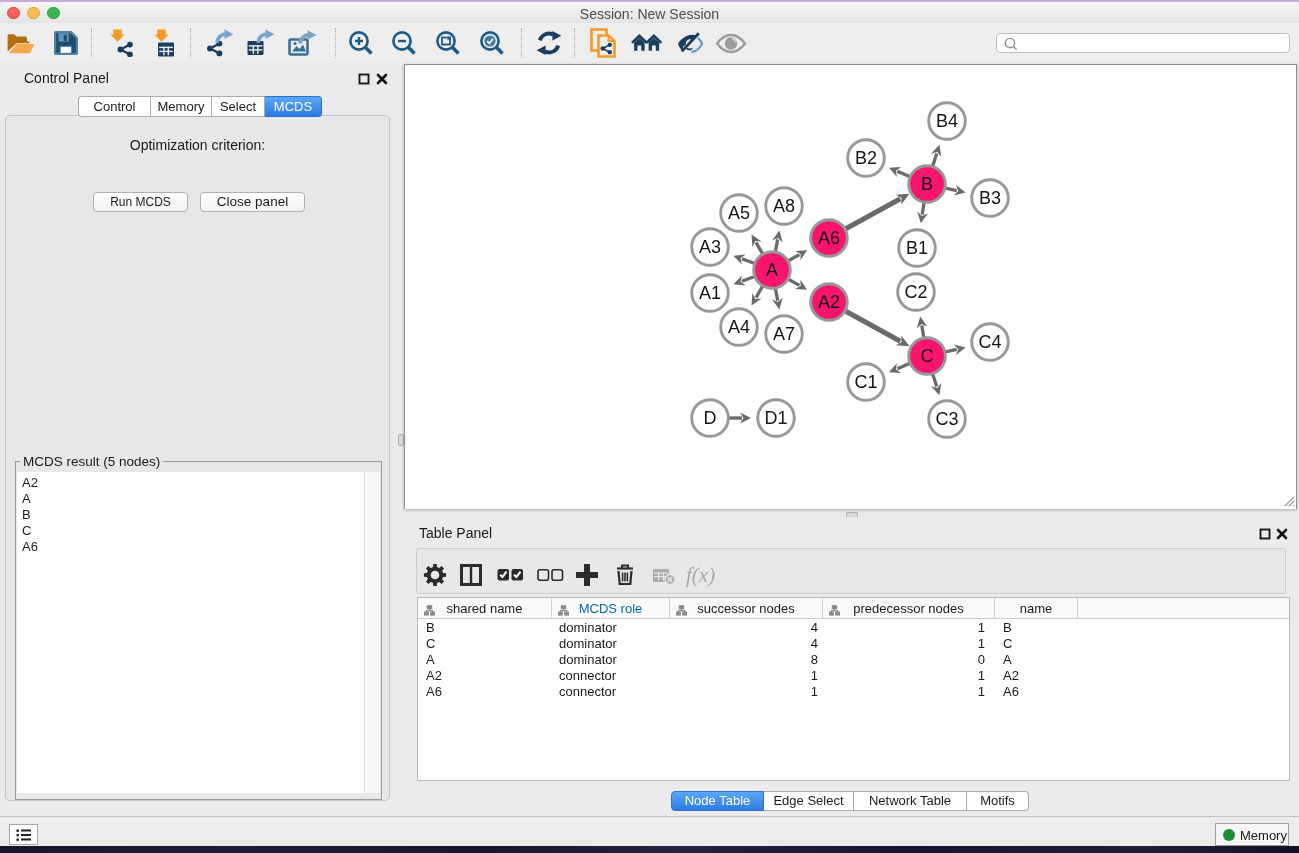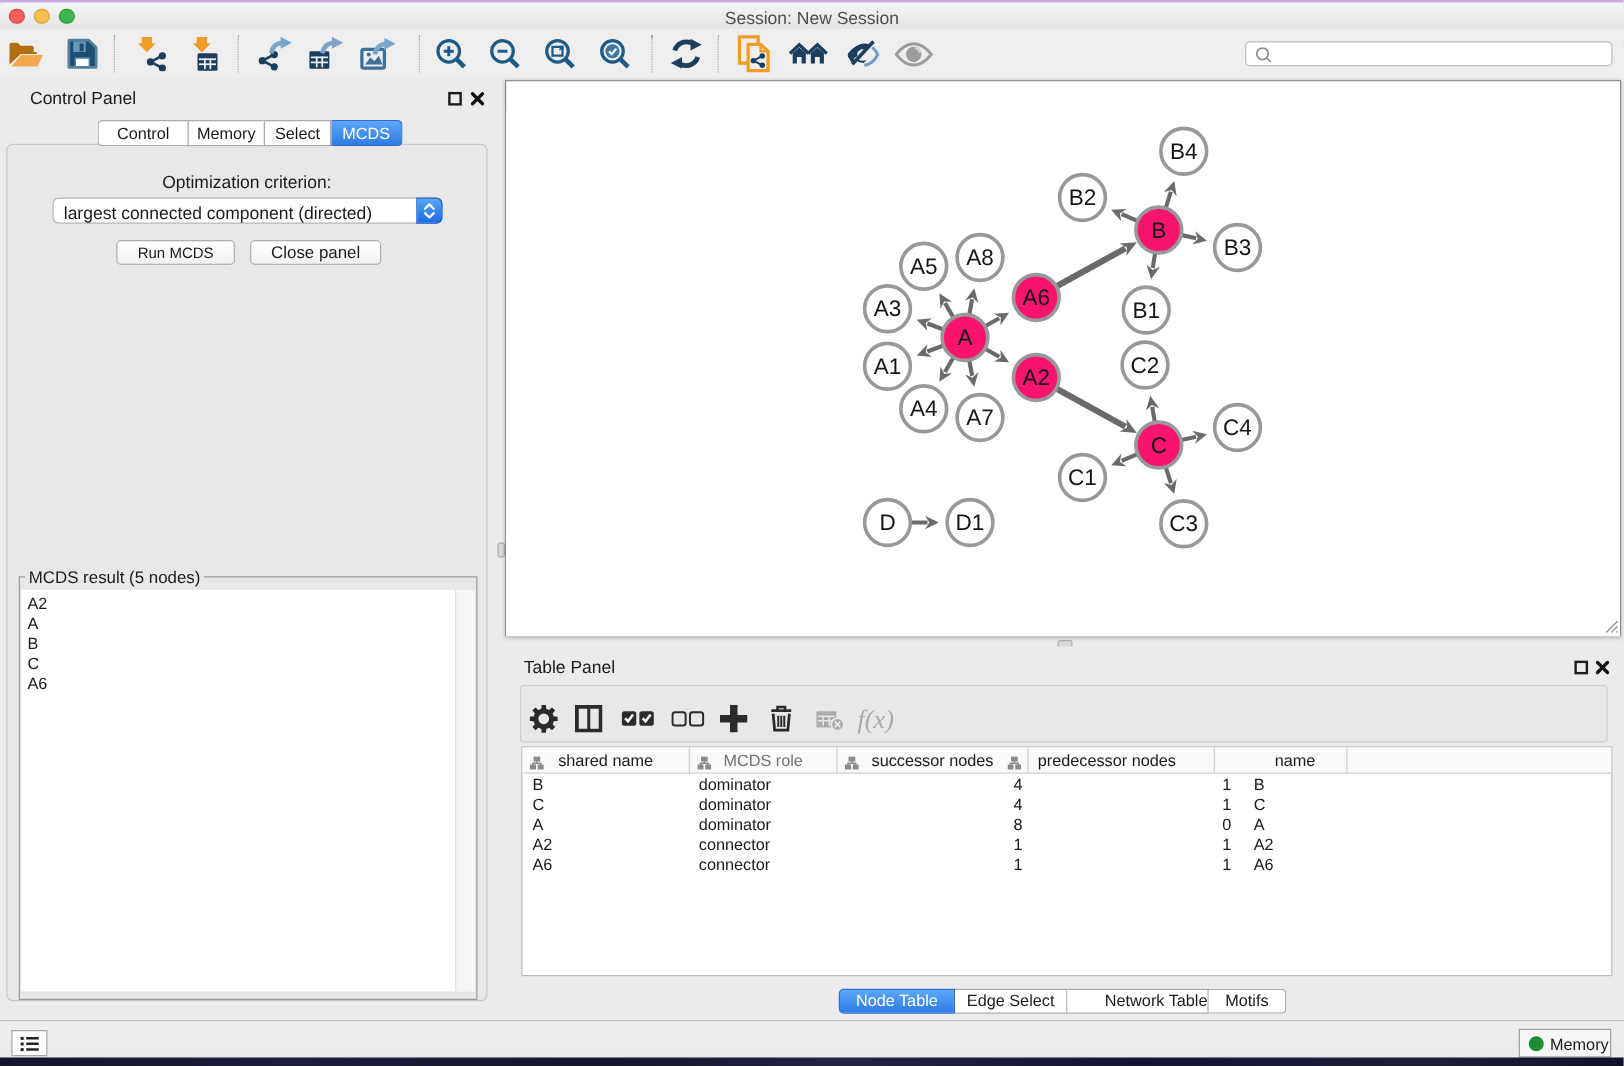--- a/index.html
+++ b/index.html
@@ -190,29 +190,20 @@
 
   <div class="abs" style="left:78px;top:34px;height:21px;display:flex;font-size:13px;">
     <div style="width:72px;background:#fff;border:1px solid #ababab;border-right:none;border-radius:4px 0 0 4px;text-align:center;line-height:19px;">Control</div>
     <div style="width:61px;background:#fff;border:1px solid #ababab;border-right:none;text-align:center;line-height:19px;">Memory</div>
     <div style="width:54px;background:#fff;border:1px solid #ababab;text-align:center;line-height:19px;">Select</div>
     <div style="width:57px;background:linear-gradient(#5ba7f7,#2e7be5);border:1px solid #2d6fd0;border-left:none;border-radius:0 4px 4px 0;text-align:center;line-height:19px;color:#fff;">MCDS</div>
   </div>
 
   <div class="abs" style="left:0;top:75px;width:395px;text-align:center;font-size:14px;">Optimization criterion:</div>
 
-  <div class="abs" style="left:42px;top:96px;width:312px;height:21px;background:#fff;border:1px solid #b5b5b5;border-radius:5px;">
-    <div class="abs" style="left:8px;top:2.5px;font-size:14px;">largest connected component (directed)</div>
-    <div class="abs" style="right:-1px;top:-1px;width:21px;height:21px;border-radius:0 5px 5px 0;background:linear-gradient(#55a5f8,#1e6be4);border:1px solid #1c60cf;">
-      <svg width="19" height="19">
-          <path d="M6 8 L9.5 4.5 L13 8" fill="none" stroke="#fff" stroke-width="1.8" stroke-linejoin="round" stroke-linecap="round"></path>
-          <path d="M6 11.5 L9.5 15 L13 11.5" fill="none" stroke="#fff" stroke-width="1.8" stroke-linejoin="round" stroke-linecap="round"></path>
-        </svg>
-    </div>
-  </div>
 
   <div class="abs" style="left:93px;top:130px;width:95px;height:20px;background:linear-gradient(#ffffff,#f2f2f2);border:1px solid #b1b1b1;border-radius:4px;text-align:center;line-height:18px;font-size:12px;">Run MCDS</div>
   <div class="abs" style="left:200px;top:130px;width:105px;height:20px;background:linear-gradient(#ffffff,#f2f2f2);border:1px solid #b1b1b1;border-radius:4px;text-align:center;line-height:18px;font-size:13.5px;">Close panel</div>
 
   <div class="abs" style="left:15px;top:399px;width:367px;height:339px;border:1px solid #9a9a9a;"></div>
   <div class="abs" style="left:20px;top:392px;background:#e9e8e9;padding:0 3px;font-size:13.5px;">MCDS result (5 nodes)</div>
   <div class="abs" style="left:17px;top:410px;width:363px;height:321px;background:#fff;">
     <div style="padding:3px 0 0 5px;font-size:13px;line-height:16px;">A2<br>A<br>B<br>C<br>A6</div>
     <div class="abs" style="right:0;top:0;width:16px;height:321px;background:#f7f6f7;border-left:1px solid #e3e3e3;"></div>
   </div>
@@ -382,34 +373,34 @@
         </div>
         <div class="abs" style="left:134px;top:0;width:118px;height:21px;border-right:1px solid #d2d2d2;">
           <span style="position:absolute;left:6px;top:5px;"><svg width="11" height="11" viewBox="0 0 11 11" style="vertical-align:-1px">
               <g fill="none" stroke="#8a8a8a" stroke-width="1.2">
                 <rect x="3.4" y="0.8" width="4.2" height="2.8" fill="#8a8a8a"></rect>
                 <rect x="0.6" y="7.2" width="3.6" height="2.8" fill="#8a8a8a"></rect>
                 <rect x="6.8" y="7.2" width="3.6" height="2.8" fill="#8a8a8a"></rect>
                 <path d="M5.5 3.8 v1.8 M2.4 7 v-1.4 h6.2 V7"></path>
               </g>
             </svg></span>
-          <div style="text-align:center;margin-top:3px;font-size:13px;color:#737373;">MCDS role</div>
+          <div style="text-align:center;margin-top:3px;font-size:13px;color:#0369a1;">MCDS role</div>
         </div>
         <div class="abs" style="left:252px;top:0;width:153px;height:21px;border-right:1px solid #d2d2d2;">
           <span style="position:absolute;left:6px;top:5px;"><svg width="11" height="11" viewBox="0 0 11 11" style="vertical-align:-1px">
               <g fill="none" stroke="#8a8a8a" stroke-width="1.2">
                 <rect x="3.4" y="0.8" width="4.2" height="2.8" fill="#8a8a8a"></rect>
                 <rect x="0.6" y="7.2" width="3.6" height="2.8" fill="#8a8a8a"></rect>
                 <rect x="6.8" y="7.2" width="3.6" height="2.8" fill="#8a8a8a"></rect>
                 <path d="M5.5 3.8 v1.8 M2.4 7 v-1.4 h6.2 V7"></path>
               </g>
             </svg></span>
           <div style="text-align:center;margin-top:3px;font-size:13px;color:#1a1a1a;">successor nodes</div>
         </div>
-        <div class="abs" style="left:382px;top:0;width:172px;height:21px;border-right:1px solid #d2d2d2;">
+        <div class="abs" style="left:405px;top:0;width:172px;height:21px;border-right:1px solid #d2d2d2;">
           <span style="position:absolute;left:6px;top:5px;"><svg width="11" height="11" viewBox="0 0 11 11" style="vertical-align:-1px">
               <g fill="none" stroke="#8a8a8a" stroke-width="1.2">
                 <rect x="3.4" y="0.8" width="4.2" height="2.8" fill="#8a8a8a"></rect>
                 <rect x="0.6" y="7.2" width="3.6" height="2.8" fill="#8a8a8a"></rect>
                 <rect x="6.8" y="7.2" width="3.6" height="2.8" fill="#8a8a8a"></rect>
                 <path d="M5.5 3.8 v1.8 M2.4 7 v-1.4 h6.2 V7"></path>
               </g>
             </svg></span>
           <div style="text-align:center;margin-top:3px;font-size:13px;color:#1a1a1a;">predecessor nodes</div>
         </div>
@@ -442,21 +433,21 @@
         <div class="abs" style="top:65px;left:141px;width:100px;height:16px;font-size:13px;">connector</div>
         <div class="abs" style="top:65px;left:300px;width:100px;height:16px;font-size:13px;text-align:right;">1</div>
         <div class="abs" style="top:65px;left:467px;width:100px;height:16px;font-size:13px;text-align:right;">1</div>
         <div class="abs" style="top:65px;left:585px;width:80px;height:16px;font-size:13px;">A6</div>
       </div>
   </div>
 
   <div class="abs" style="left:269px;top:274px;height:20px;display:flex;font-size:13px;">
     <div style="width:93px;background:linear-gradient(#5ba7f7,#2e7be5);border:1px solid #2d6fd0;border-radius:4px 0 0 4px;text-align:center;line-height:18px;color:#fff;">Node Table</div>
     <div style="width:90px;background:#fff;border:1px solid #ababab;border-left:none;text-align:center;line-height:18px;">Edge Select</div>
-    <div style="width:113px;background:#fff;border:1px solid #ababab;border-left:none;text-align:right;line-height:18px;">Network Table</div>
+    <div style="width:113px;background:#fff;border:1px solid #ababab;border-left:none;text-align:center;line-height:18px;">Network Table</div>
     <div style="width:62px;background:#fff;border:1px solid #ababab;border-left:none;border-radius:0 4px 4px 0;text-align:center;line-height:18px;">Motifs</div>
   </div>
 </div>
 
 <div class="abs" style="left:0;top:816px;width:1299px;height:18px;background:#edecee;border-top:1px solid #c3c3c3;">
   <div class="abs" style="left:9px;top:7px;width:29px;height:21px;background:#fdfdfd;border:1px solid #a8a8a8;text-align:center;">
     <svg width="16" height="14" style="margin-top:3px;">
         <g stroke="#222" stroke-width="2">
           <line x1="5" y1="2.5" x2="15" y2="2.5"></line>
           <line x1="5" y1="7" x2="15" y2="7"></line>

